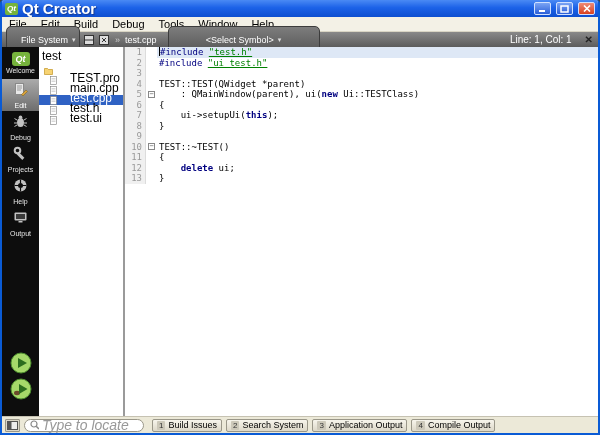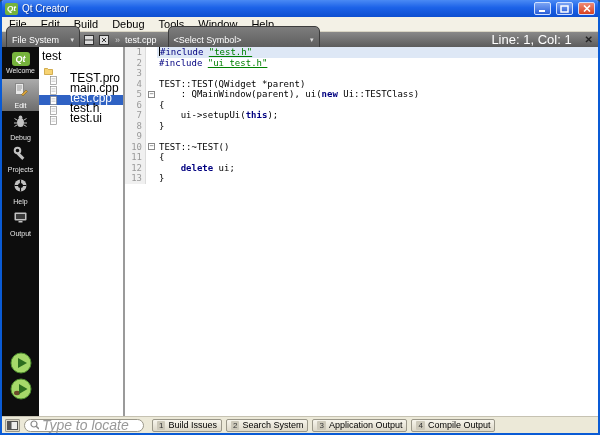--- a/index.html
+++ b/index.html
@@ -2,40 +2,40 @@
 <html><head>
 <meta charset="utf-8">
 <style>
   *{margin:0;padding:0;box-sizing:border-box}
   html,body{width:600px;height:435px;overflow:hidden;background:#444;font-family:"Liberation Sans",sans-serif}
   .win{width:600px;height:435px;border:2px solid #0a5bd5;border-top:none;border-radius:4px 4px 0 0;display:flex;flex-direction:column;background:#ece9d8;overflow:hidden}
 
   
   .titlebar{height:17px;background:linear-gradient(180deg,#4a8af4 0%,#1c62e8 45%,#0d4fd0 100%);display:flex;align-items:center;padding:0 3px;gap:4px;flex:0 0 auto}
   .app-icon{width:13px;height:12px;background:#76b33c;color:#fff;font-size:8px;font-weight:bold;font-style:italic;display:flex;align-items:center;justify-content:center;border-radius:2px}
-  .title{color:#fff;font-size:10px;font-weight:normal;text-shadow:1px 1px 1px #173a8d;flex:1;line-height:16px}
+  .title{color:#fff;font-size:15px;font-weight:bold;text-shadow:1px 1px 1px #173a8d;flex:1;line-height:16px}
   .ctl{width:17px;height:13px;border-radius:2px;border:1px solid #cfe0ff;display:flex;align-items:center;justify-content:center;margin-left:1px}
   .ctl.minmax{background:linear-gradient(180deg,#7ba4f4,#2a5fd8)}
   .ctl.close{background:linear-gradient(180deg,#ee8b77,#d8401f)}
 
   
   .menubar{height:15px;background:#f3f1e6;display:flex;align-items:center;font-size:11px;border-bottom:1px solid #d9d5c4;flex:0 0 auto}
   .menu-item{padding:0 7px;height:100%;display:flex;align-items:center;color:#000}
 
   
   .toolbar{height:15px;background:linear-gradient(180deg,#898989,#5c5c5c);display:flex;align-items:center;padding:0 2px;gap:3px;flex:0 0 auto}
-  .combo{height:28px;background:linear-gradient(180deg,#7d7d7d,#555);border:1px solid #3c3c3c;color:#fff;font-size:9px;display:flex;align-items:center;padding:0 5px;gap:4px;border-radius:5px;white-space:nowrap}
+  .combo{height:28px;background:linear-gradient(180deg,#7d7d7d,#555);border:1px solid #3c3c3c;color:#fff;font-size:9px;display:flex;align-items:center;padding:0 14px;gap:4px;border-radius:5px;white-space:nowrap}
   .combo .arr{font-size:7px;color:#ddd}
   .pane-combo{width:74px;justify-content:space-between;margin-left:2px}
-  .symbol-combo{width:152px;justify-content:space-between}
+  .symbol-combo{width:152px;justify-content:center}
   .tb-icon{width:12px;height:12px;display:flex;align-items:center;justify-content:center}
   .crumb-sep{color:#cfcfcf;font-size:9px;margin:0 2px}
   .file-crumb{color:#fff;font-size:9px;margin-right:8px}
   .tb-spacer{flex:1}
-  .cursor-pos{color:#fff;font-size:13px;margin-right:10px;white-space:nowrap}
+  .cursor-pos{color:#fff;font-size:10px;margin-right:10px;white-space:nowrap}
   .close-editor{color:#222;font-size:10px;font-weight:bold;margin-right:3px;line-height:10px}
 
   
   .main{flex:1;display:flex;min-height:0;background:#fff}
 
   .sidebar{width:37px;background:#0d0d0d;display:flex;flex-direction:column;flex:0 0 auto}
   .mode{height:32px;display:flex;flex-direction:column;align-items:center;justify-content:center;gap:1px}
   .mode.active{background:linear-gradient(180deg,#ababab,#6d6d6d)}
   .mlabel{font-size:7px;color:#e6e6e6;line-height:7px}
   .mode.active .mlabel{color:#fff}

